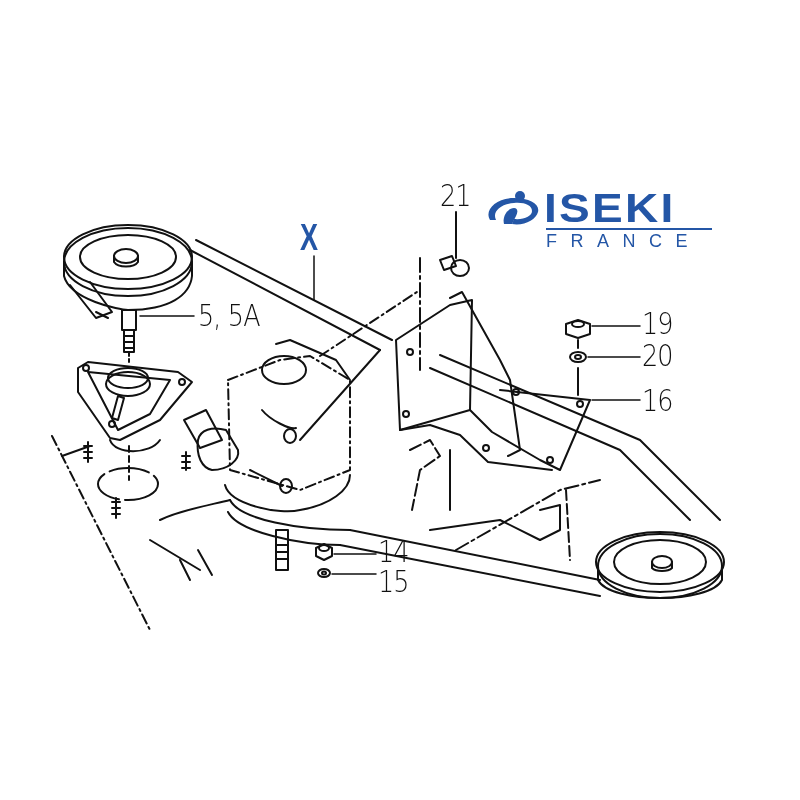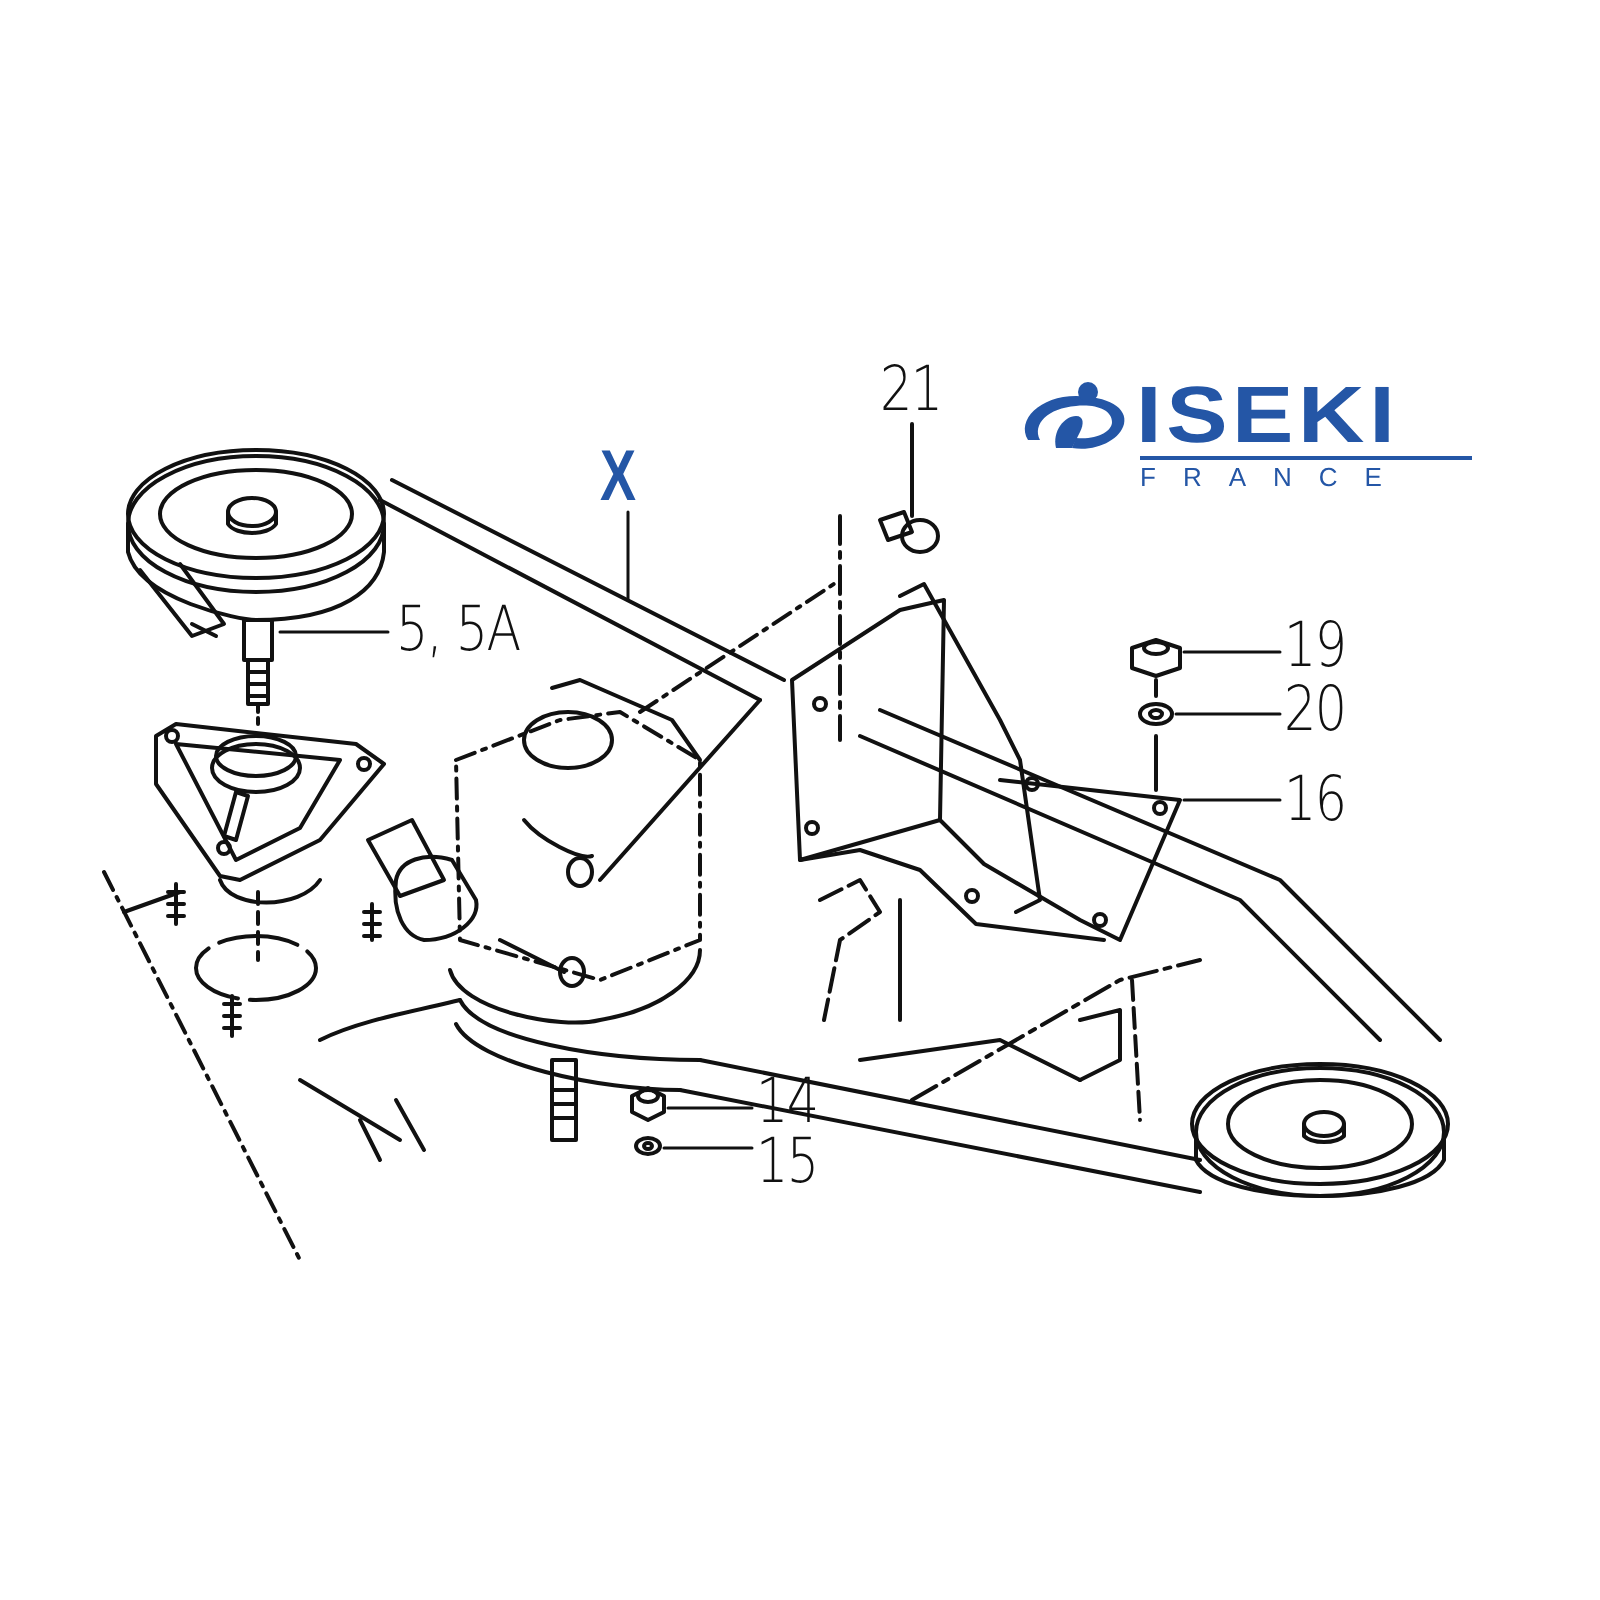--- a/index.html
+++ b/index.html
@@ -1,24 +1,24 @@
 <!DOCTYPE html>
 <html><head>
 <meta charset="utf-8">
 <style>
   html, body { margin: 0; padding: 0; background: #ffffff; }
   body { width: 800px; height: 800px; position: relative; overflow: hidden; font-family: "Liberation Sans", sans-serif; }
   .stage { position: absolute; left: 0; top: 0; width: 800px; height: 800px; }
   svg.drawing { position: absolute; left: 0; top: 0; width: 800px; height: 800px; }
   .lbl { position: absolute; font-family: "DejaVu Sans", sans-serif; font-weight: 300; color: #111; font-size: 31px; line-height: 1; letter-spacing: -1px; transform: scaleX(0.82); transform-origin: left top; }
   .xmark { position: absolute; left: 300px; top: 220px; font-family: "Liberation Sans", sans-serif; font-weight: 700; font-size: 36px; color: #2456a6; line-height: 1; transform: scaleX(0.75); transform-origin: left top; }
-  .logo { position: absolute; left: 508px; top: 186px; width: 232px; height: 64px; }
+  .logo { position: absolute; left: 484px; top: 186px; width: 232px; height: 64px; }
   .logo-word { position: absolute; left: 60px; top: 2px; font-family: "Liberation Sans", sans-serif; font-weight: 700; font-size: 40px; color: #2456a6; letter-spacing: 2px; line-height: 1; transform: scaleX(1.15); transform-origin: left top; }
   .logo-rule { position: absolute; left: 62px; top: 42px; width: 166px; height: 2px; background: #2456a6; }
-  .logo-sub { position: absolute; left: 62px; top: 46px; font-family: "Liberation Sans", sans-serif; font-size: 13px; color: #2456a6; letter-spacing: 13.5px; line-height: 1; }
+  .logo-sub { position: absolute; left: 62px; top: 46px; font-family: "Liberation Sans", sans-serif; font-size: 18px; color: #2456a6; letter-spacing: 13.5px; line-height: 1; }
   .logo-mark { position: absolute; left: 0; top: 2px; width: 58px; height: 40px; }
 </style>
 </head>
 <body>
 
 <div class="stage">
 
   <svg class="drawing" viewBox="0 0 800 800" fill="none" stroke="#111" stroke-width="2" stroke-linecap="round" stroke-linejoin="round">
 
     <g>

